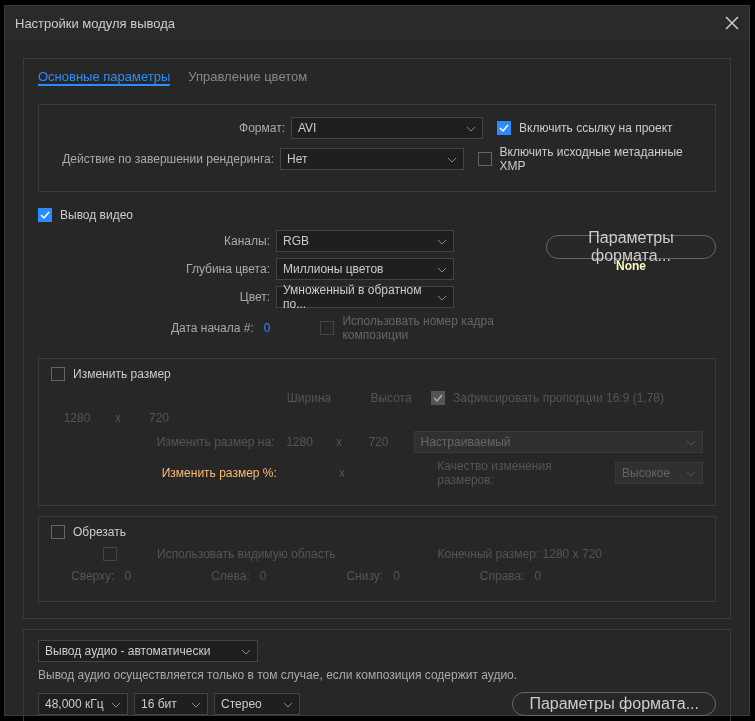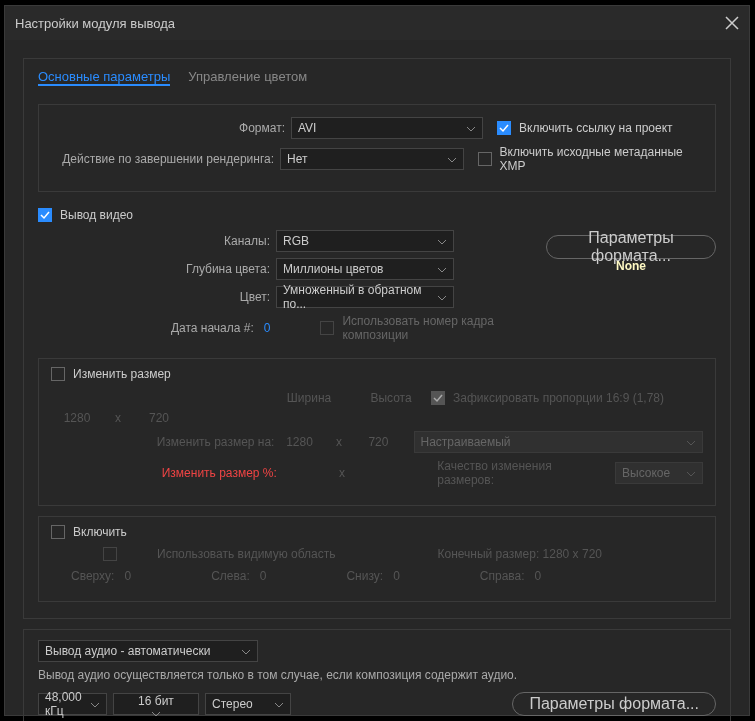--- a/index.html
+++ b/index.html
@@ -168,38 +168,38 @@
           <div style="width:30px; text-align:center;">x</div>
           <div style="width:52px; text-align:center;">720</div>
           <div class="disabled-select" style="width:300px; margin-left:10px;">
             <span>Настраиваемый</span>
             <span class="chev"><svg viewBox="0 0 10 10">
                   <path d="M1 3 L5 7 L9 3" stroke="#555" fill="none"></path>
                 </svg></span>
           </div>
         </div>
         <div class="row inner-dim">
-          <div class="label-r" style="width:232px; color:#ef4444;">Изменить размер %:</div>
+          <div class="label-r" style="width:232px; color:#fdba74;">Изменить размер %:</div>
           <div style="width:52px;"></div>
           <div style="width:30px; text-align:center;">x</div>
           <div style="width:52px;"></div>
           <div style="margin-left:30px; color:#555;">Качество изменения размеров:</div>
           <div class="disabled-select" style="width:90px; margin-left:8px;">
             <span>Высокое</span>
             <span class="chev"><svg viewBox="0 0 10 10">
                   <path d="M1 3 L5 7 L9 3" stroke="#555" fill="none"></path>
                 </svg></span>
           </div>
         </div>
       </div>
 
       <div class="section disabled">
         <div style="display:flex; align-items:center;">
           <span class="checkbox"></span>
-          <span class="chk-label">Включить</span>
+          <span class="chk-label">Обрезать</span>
         </div>
         <div class="row inner-dim" style="margin-top:8px;gap:32px;">
           <div style="width:20px;"></div>
           <span class="checkbox disabled"></span>
           <span style="margin-left:8px;">Использовать видимую область</span>
           <span style="margin-left:70px;">Конечный размер: 1280 x 720</span>
         </div>
         <div class="row inner-dim" style="margin-top:8px;">
           <div style="width:20px;"></div>
           <span>Сверху:</span>
@@ -217,27 +217,27 @@
 
     <div class="panel" style="margin-top:10px;">
       <div class="select" style="width:220px;">
         <span>Вывод аудио - автоматически</span>
         <span class="chev"><svg viewBox="0 0 10 10">
               <path d="M1 3 L5 7 L9 3" stroke="#888" fill="none"></path>
             </svg></span>
       </div>
       <div class="helptext">Вывод аудио осуществляется только в том случае, если композиция содержит аудио.</div>
       <div style="display:flex; align-items:center; gap:6px;">
-        <div class="select" style="width:69px;">
+        <div class="select" style="width:90px;">
           <span>48,000 кГц</span>
           <span class="chev"><svg viewBox="0 0 10 10">
                 <path d="M1 3 L5 7 L9 3" stroke="#888" fill="none"></path>
               </svg></span>
         </div>
-        <div class="select" style="width:86px;flex-direction:column;">
+        <div class="select" style="width:74px;">
           <span>16 бит</span>
           <span class="chev"><svg viewBox="0 0 10 10">
                 <path d="M1 3 L5 7 L9 3" stroke="#888" fill="none"></path>
               </svg></span>
         </div>
         <div class="select" style="width:86px;">
           <span>Стерео</span>
           <span class="chev"><svg viewBox="0 0 10 10">
                 <path d="M1 3 L5 7 L9 3" stroke="#888" fill="none"></path>
               </svg></span>

